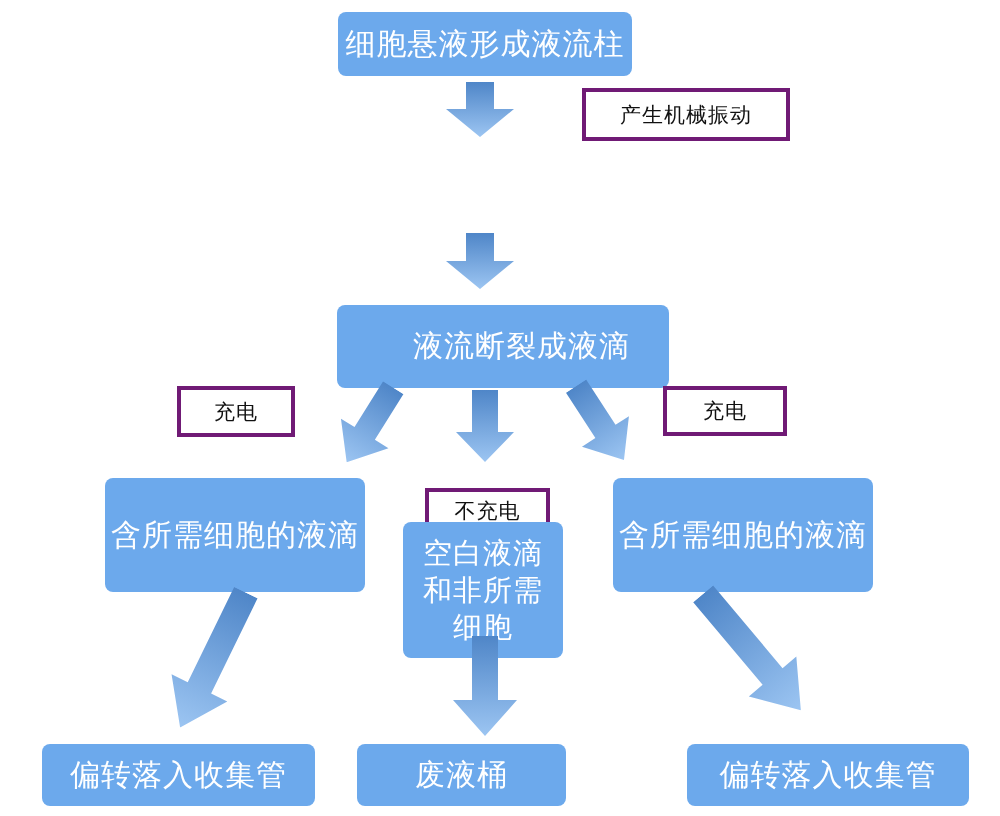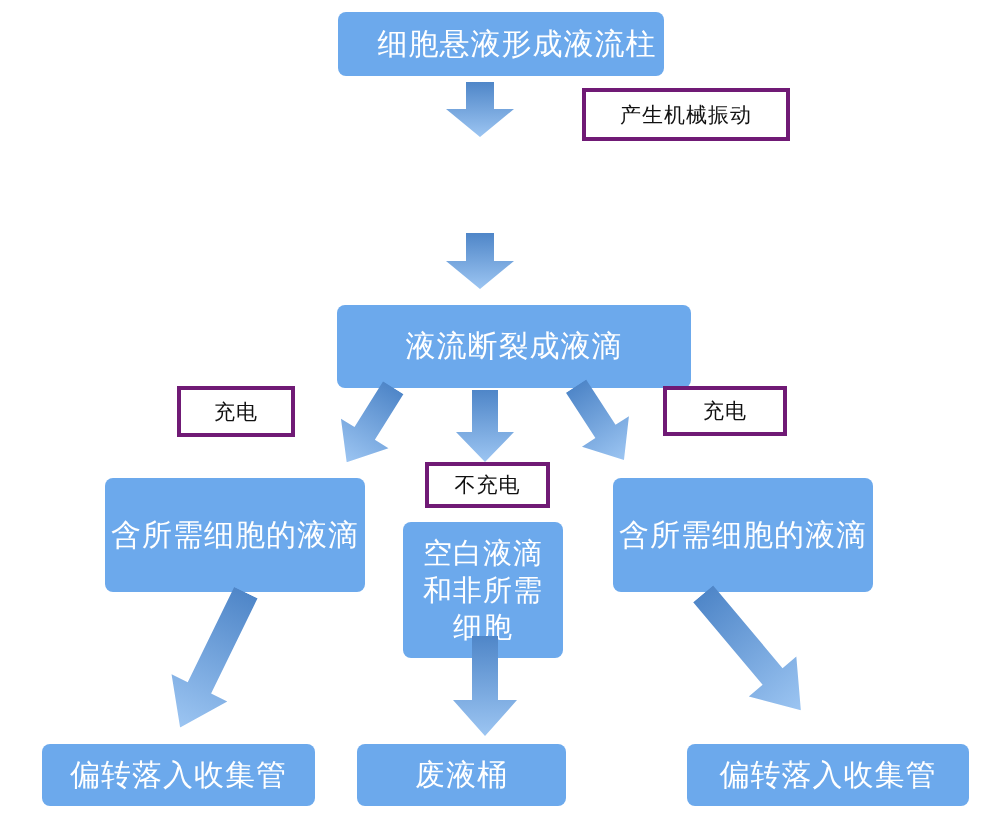--- a/index.html
+++ b/index.html
@@ -18,21 +18,21 @@
     display:flex; align-items:center; justify-content:center; font-size:21px;
     box-sizing:border-box; letter-spacing:1px;
   }
   .arrow { position:absolute; }
 </style>
 </head>
 <body>
 
 <div class="canvas">
 
-  <div class="node" style="left:338px; top:12px; width:294px; height:64px;padding-left:32px;">
+  <div class="node" style="left:338px; top:12px; width:294px; height:64px;">
     <span>细胞悬液形成液流柱</span>
   </div>
 
   <svg class="arrow" style="left:442px; top:82px;" width="76" height="55" viewBox="0 0 76 55">
     <defs>
         <linearGradient id="g1" x1="0" y1="0" x2="0" y2="1">
       <stop offset="0" stop-color="#4F86C8"></stop>
       <stop offset="1" stop-color="#9CC5F2"></stop>
     </linearGradient>
       </defs>
@@ -47,21 +47,21 @@
   <svg class="arrow" style="left:442px; top:233px;" width="76" height="56" viewBox="0 0 76 56">
     <defs>
         <linearGradient id="g2" x1="0" y1="0" x2="0" y2="1">
       <stop offset="0" stop-color="#4F86C8"></stop>
       <stop offset="1" stop-color="#9CC5F2"></stop>
     </linearGradient>
       </defs>
     <polygon points="24,0 52,0 52,28 72,28 38,56 4,28 24,28" fill="url(#g2)"></polygon>
   </svg>
 
-  <div class="node" style="left:337px; top:305px; width:354px; height:83px;">
+  <div class="node" style="left:337px; top:305px; width:295px; height:83px;padding-left:37px;">
     <span>液流断裂成液滴</span>
   </div>
 
   <div class="tag" style="left:177px; top:386px; width:118px; height:51px;">
     <span>充电</span>
   </div>
   <div class="tag" style="left:663px; top:386px; width:124px; height:50px;">
     <span>充电</span>
   </div>
 
@@ -88,21 +88,21 @@
   <svg class="arrow" style="left:568px; top:379px; transform:rotate(-33deg);" width="64" height="88" viewBox="0 0 64 88">
     <defs>
         <linearGradient id="g5" x1="0" y1="0" x2="0" y2="1">
       <stop offset="0" stop-color="#4F86C8"></stop>
       <stop offset="1" stop-color="#9CC5F2"></stop>
     </linearGradient>
       </defs>
     <polygon points="20,0 44,0 44,54 60,54 32,88 4,54 20,54" fill="url(#g5)"></polygon>
   </svg>
 
-  <div class="tag" style="left:425px; top:462px; width:125px; height:46px;">
+  <div class="tag" style="left:425px; top:488px; width:125px; height:46px;">
     <span>不充电</span>
   </div>
 
   <div class="node" style="left:105px; top:478px; width:260px; height:114px;">
     <span>含所需细胞的液滴</span>
   </div>
 
   <div class="node" style="left:403px; top:522px; width:160px; height:136px;">
     <span class="multiline">空白液滴
 和非所需

